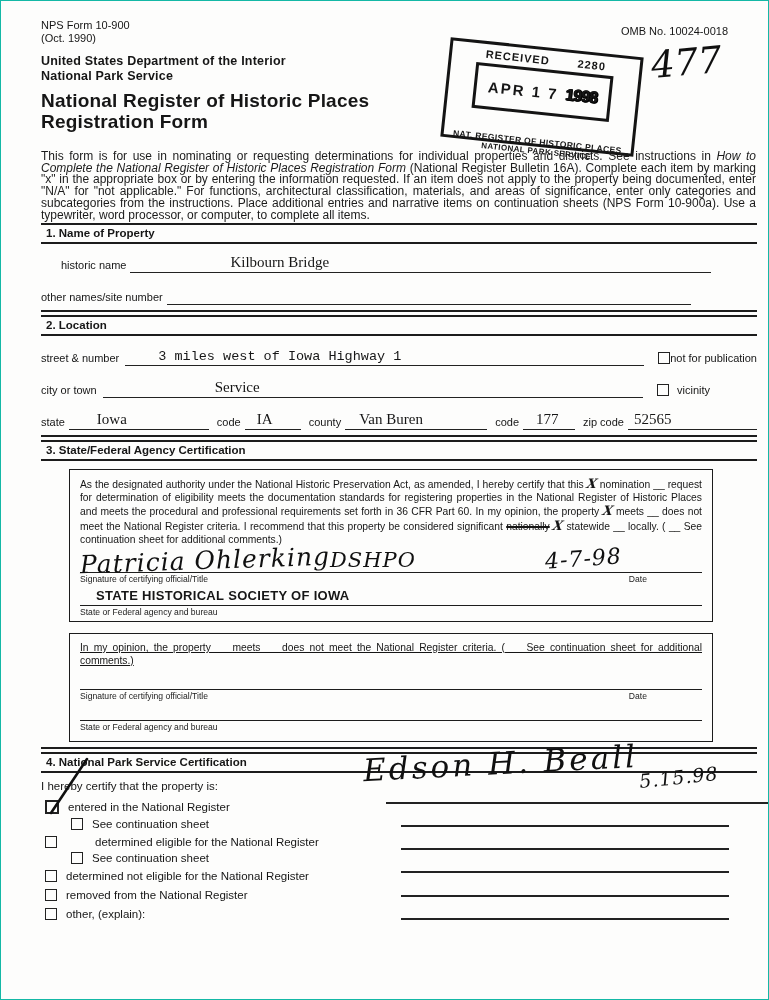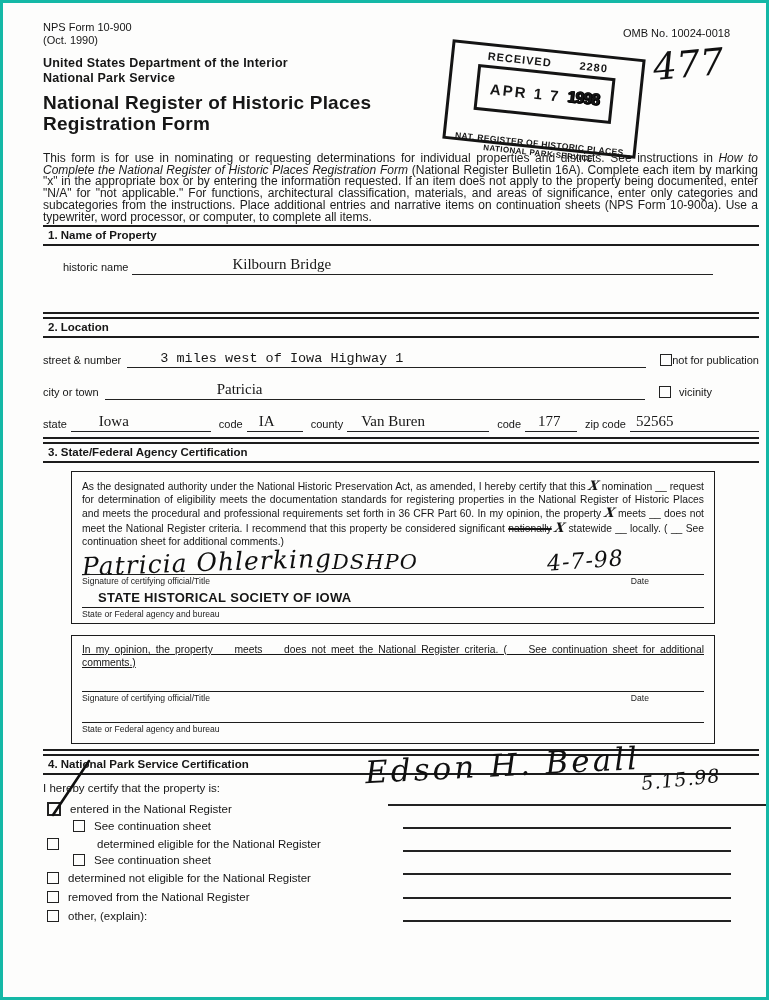--- a/index.html
+++ b/index.html
@@ -1,19 +1,19 @@
 <!DOCTYPE html>
 <html><head>
 <meta charset="utf-8">
 <style>
   html,body{margin:0;padding:0;background:#e8e8e6;}
   #page{
     position:relative;width:769px;height:1000px;background:#fdfdfc;
     font-family:"Liberation Sans",sans-serif;color:#161616;
-    border:3px solid #14b8a6;box-sizing:border-box;overflow:hidden;
+    border:1px solid #14b8a6;box-sizing:border-box;overflow:hidden;
   }
   .abs{position:absolute;}
   .small{font-size:11px;line-height:13px;}
   .dept{font-size:12.5px;line-height:15px;font-weight:bold;letter-spacing:.2px;}
   .bigtitle{font-size:19px;line-height:21px;font-weight:bold;letter-spacing:.2px;}
   .instructions{font-size:12px;line-height:11.7px;text-align:justify;color:#1b1b1b;}
   .instructions i{font-style:italic;}
 
   
   .rule{position:absolute;left:40px;width:716px;height:2px;background:#1d1d1d;}
@@ -95,40 +95,46 @@
 
   <div class="sec-header" style="top:222px;">1.  Name of Property</div>
 
   <div class="frow" style="left:40px;top:251px;width:650px;margin-left:20px;">
     <span class="flabel">historic name</span>
     <span class="blank" style="flex:1;margin-left:4px;">
       <span class="typed" style="left:100px;">Kilbourn Bridge</span>
     </span>
   </div>
 
+  <div class="frow" style="left:40px;top:283px;width:650px;">
+    <span class="flabel">other names/site number</span>
+    <span class="blank" style="flex:1;margin-left:4px;">
+      <span class="typed"></span>
+    </span>
+  </div>
 
   <div class="rule" style="top:309px;"></div>
 
   <div class="sec-header" style="top:314px;">2.  Location</div>
 
   <div class="frow" style="left:40px;top:344px;width:716px;">
     <span class="flabel">street &amp; number</span>
     <span class="blank" style="flex:1;margin-left:6px;">
       <span class="typed mono" style="left:33px;">3 miles west of Iowa Highway 1</span>
     </span>
     <span style="display:flex;align-items:center;margin-left:14px;padding-bottom:2px;">
       <span class="cb"></span>
       <span>not for publication</span>
     </span>
   </div>
 
   <div class="frow" style="left:40px;top:376px;width:716px;">
     <span class="flabel">city or town</span>
     <span class="blank" style="flex:1;margin-left:6px;">
-      <span class="typed" style="left:112px;">Patricia</span>
+      <span class="typed" style="left:112px;">Service</span>
     </span>
     <span style="display:flex;align-items:center;gap:8px;margin-left:14px;padding-bottom:2px;width:100px;">
       <span class="cb"></span>
       <span>vicinity</span>
     </span>
   </div>
 
   <div class="frow" style="left:40px;top:408px;width:716px;">
     <span class="flabel">state</span>
     <span class="blank" style="width:140px;margin:0 8px 0 4px;">

